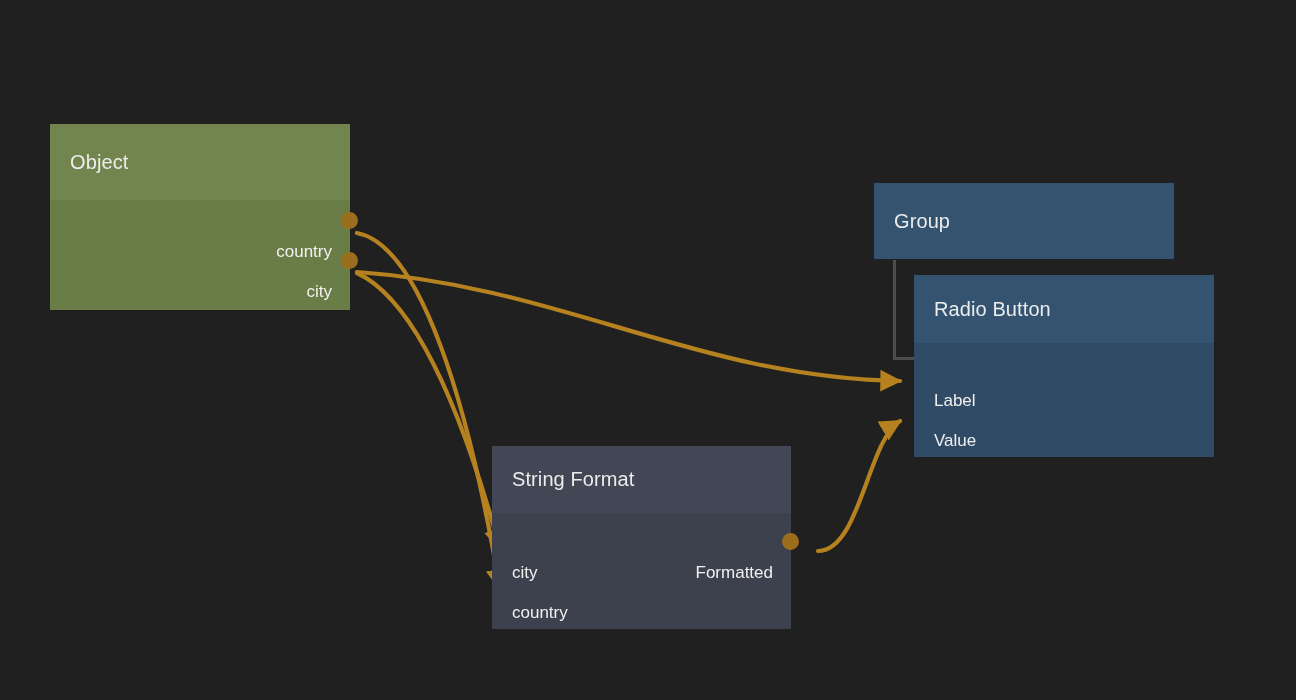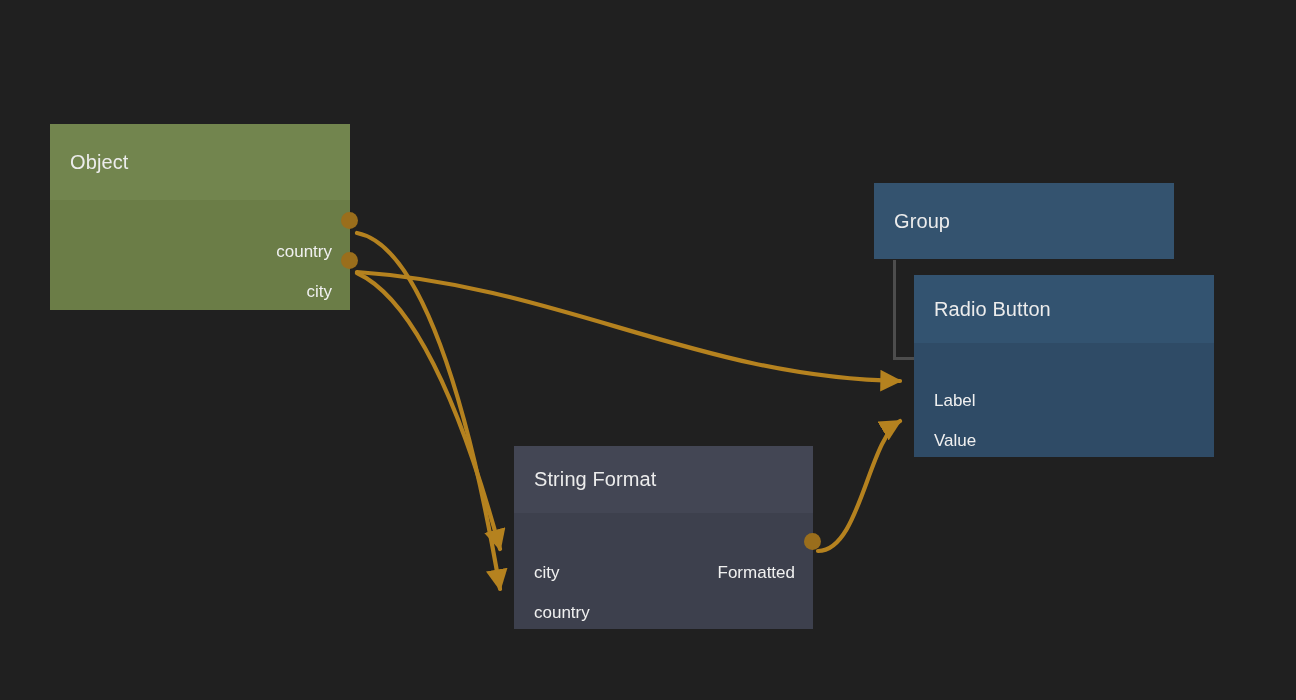--- a/index.html
+++ b/index.html
@@ -73,21 +73,21 @@
   
   .node-group { left: 874px; top: 183px; width: 300px; height: 70px; }
   .node-group .node-header { height: 76px; background: #34536f; width: 300px; }
 
   
   .node-radio { left: 914px; top: 275px; width: 300px; height: 182px; }
   .node-radio .node-header { height: 68px; background: #335370; width: 300px; }
   .node-radio .node-body   { height: 114px; background: #2f4b66; width: 300px; }
 
   
-  .node-strfmt { left: 514px; top: 446px; width: 299px; height: 183px; }
+  .node-strfmt { left: 492px; top: 446px; width: 299px; height: 183px; }
   .node-strfmt .node-header { height: 67px; background: #434654; width: 299px; }
   .node-strfmt .node-body   { height: 116px; background: #3d404d; width: 299px; }
 
   
   .port-dot {
     position: absolute;
     width: 17px;
     height: 17px;
     border-radius: 50%;
     background: #9a6e1c;

